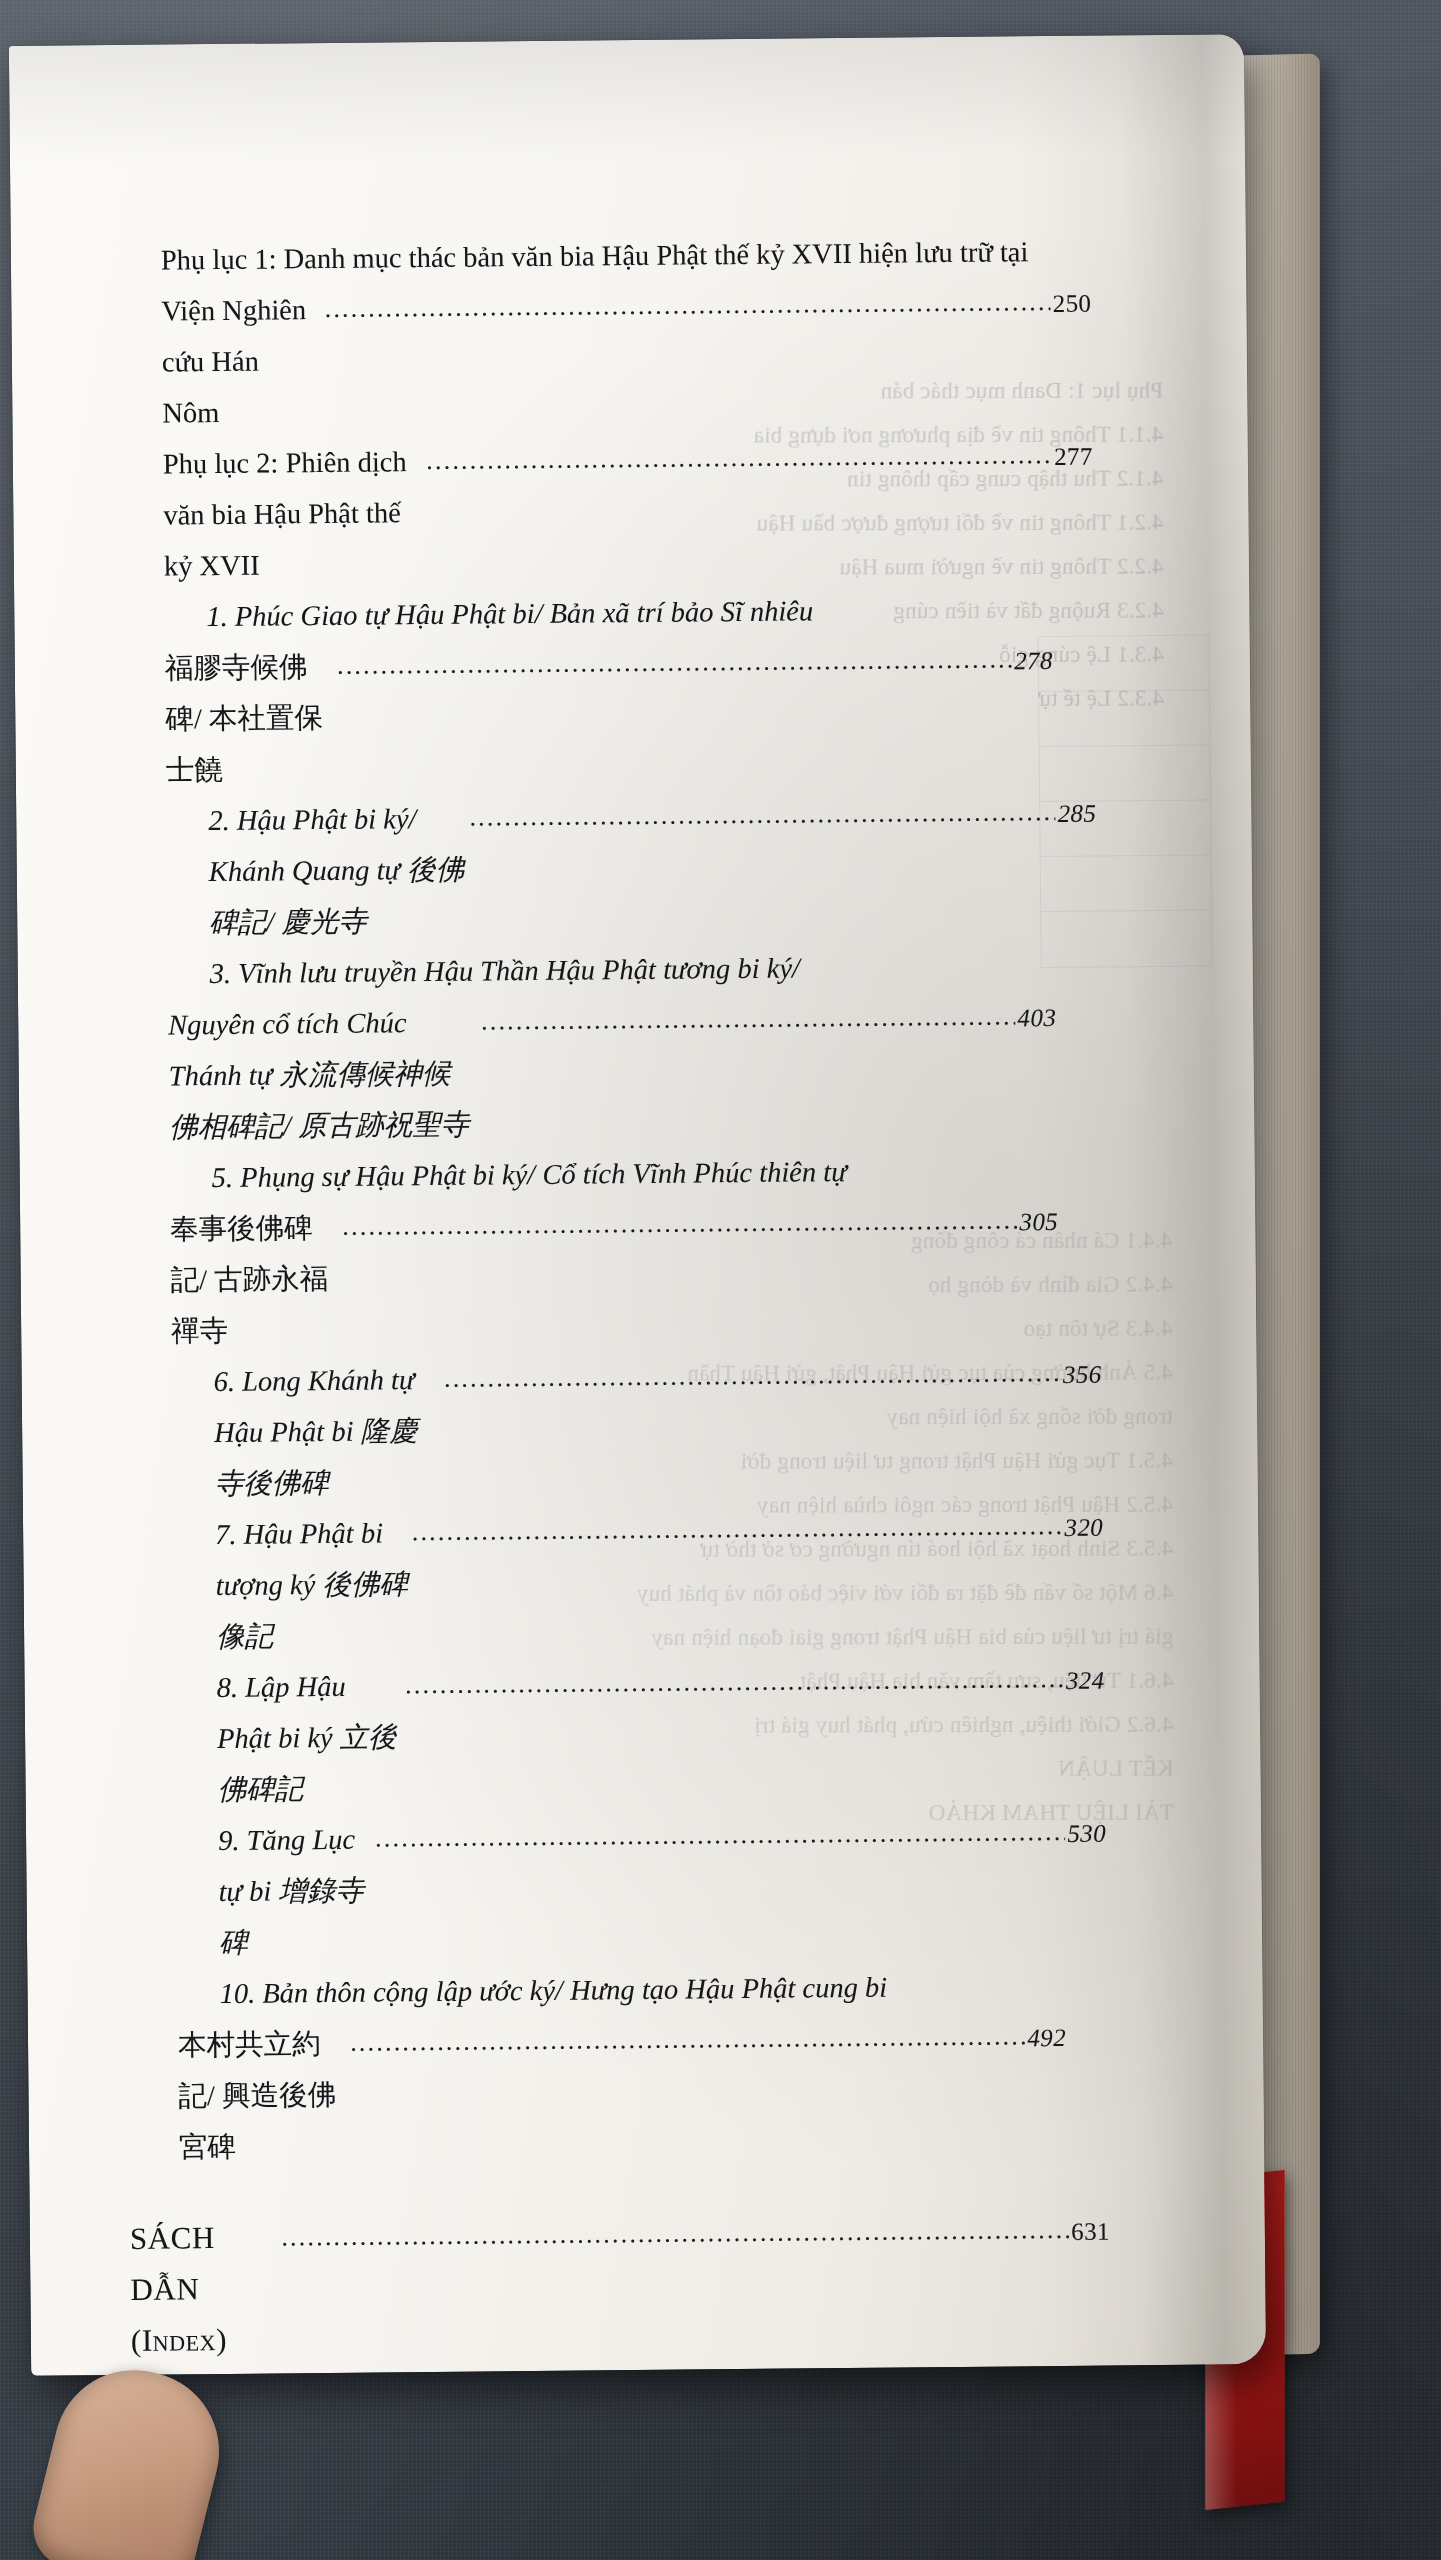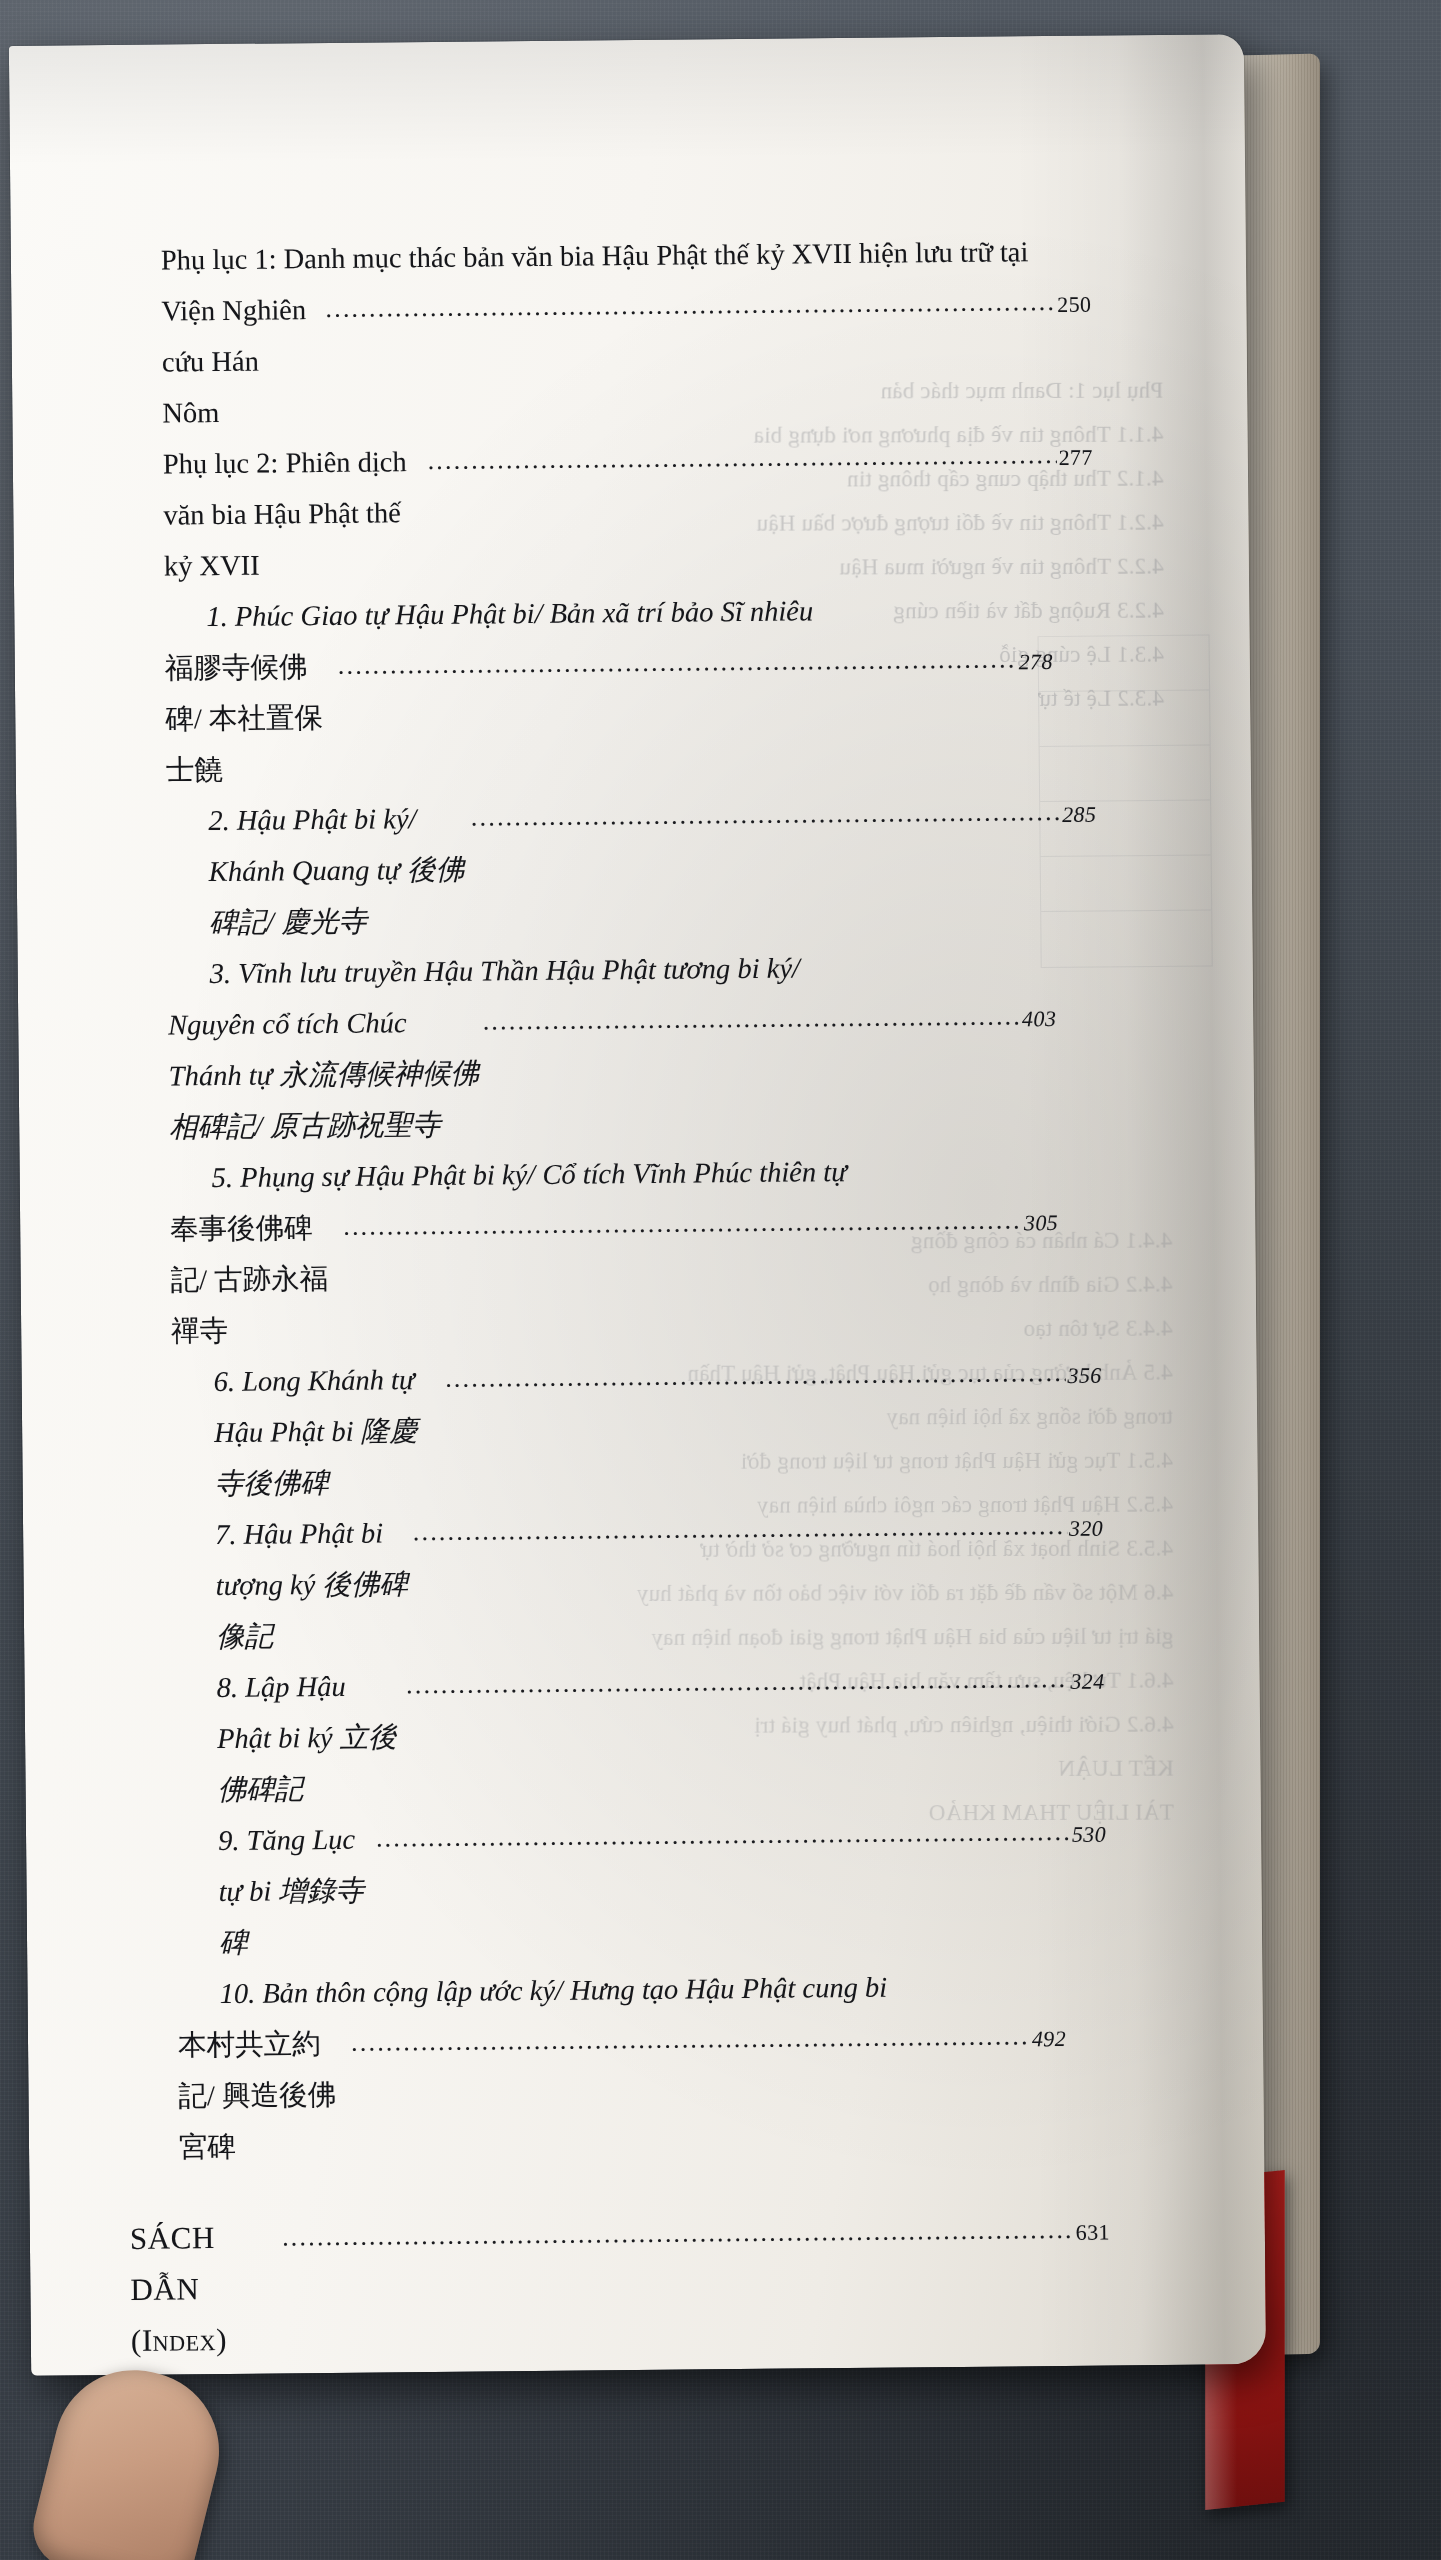--- a/index.html
+++ b/index.html
@@ -157,21 +157,21 @@
     overflow: hidden;
     white-space: nowrap;
     margin: 0 2px 0 4px;
     letter-spacing: 2.2px;
     color: #1a1b1f;
     transform: translateY(-2px);
     font-size: 26px;
   }
   .row .pg {
     flex: 0 0 auto;
-    font-size: 22px;
+    font-size: 25px;
     letter-spacing: .4px;
   }
   .wrapline { display:block; }
 
   .index-head {
     margin-top: 40px;
     margin-left: -50px;
     font-size: 31px;
     letter-spacing: .6px;
   }

